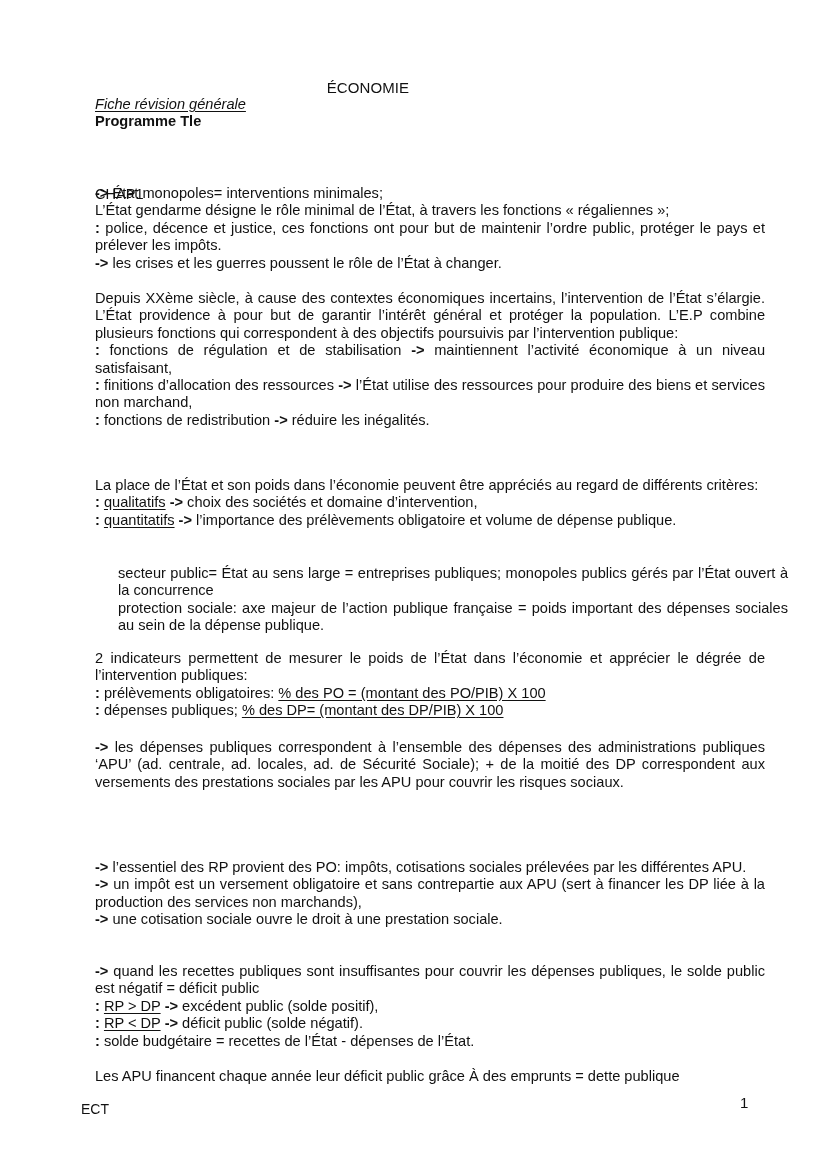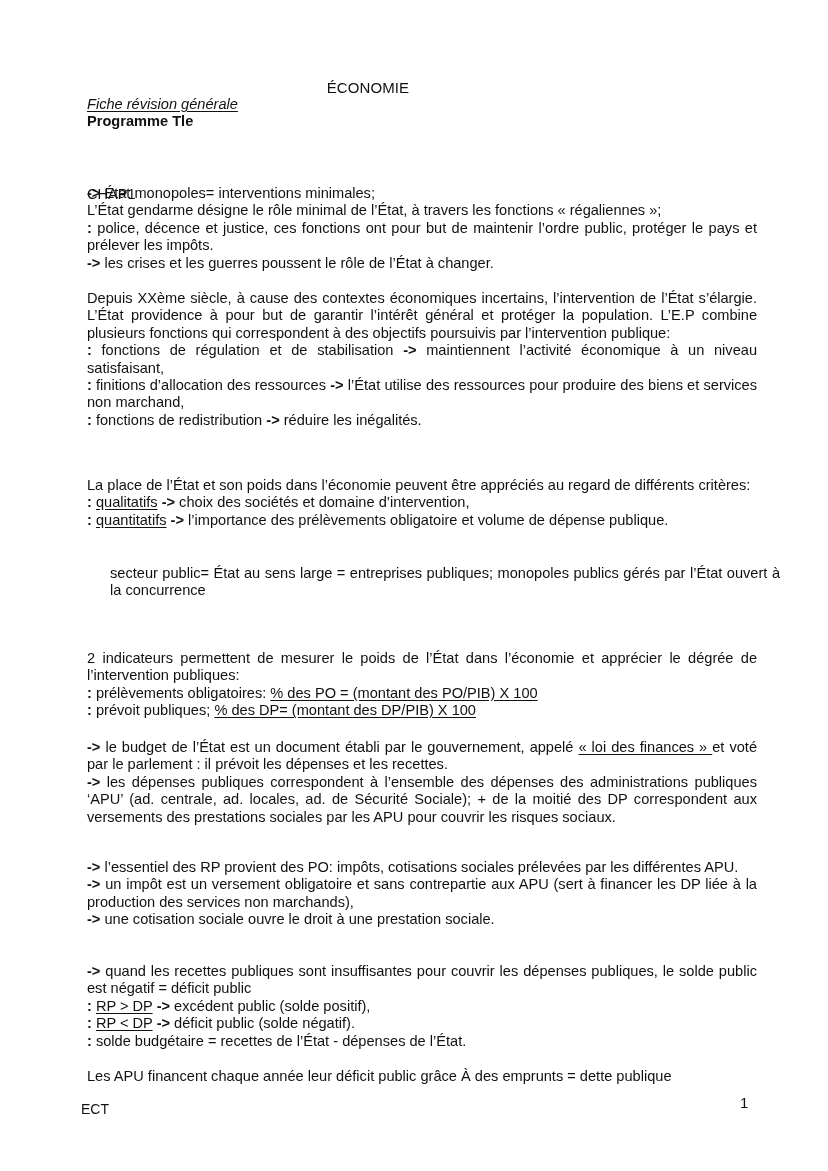--- a/index.html
+++ b/index.html
@@ -2,21 +2,21 @@
 <html><head>
   <meta charset="utf-8">
   <style>
     html, body { margin: 0; padding: 0; background: #ffffff; }
     body {
       width: 828px; height: 1171px; position: relative; overflow: hidden;
       font-family: "Liberation Sans", sans-serif; color: #111111;
     }
     .page { position: absolute; left: 79px; top: 0; width: 670px; }
     .title { position: absolute; top: 79px; left: 0; width: 670px; text-align: center; font-size: 15px; letter-spacing: 0.1px; padding-left: 33px; }
-    .blk { position: absolute; left: 8px; width: 670px; }
+    .blk { position: absolute; left: 16px; width: 670px; }
     .u { text-decoration: underline; text-underline-offset: 2px; }
     .it { font-style: italic; }
     .b { font-weight: bold; }
     .arrow { font-weight: bold; }
     .para p { margin: 0; font-size: 14.6px; line-height: 17.4px; text-align: justify; }
     .footer-left { position: absolute; left: 81px; top: 1101px; font-size: 14px; }
     .footer-right { position: absolute; left: 740px; top: 1094px; font-size: 15px; }
   </style>
 </head>
 <body>
@@ -49,30 +49,30 @@
   </div>
 
   <div class="blk para" style="top:477px;">
     <p><span>La place de l’État et son poids dans l’économie peuvent être appréciés au regard de différents critères:</span></p>
     <p><span class="b">:</span> <span class="u">qualitatifs</span> <span class="arrow">-&gt;</span><span> choix des sociétés et domaine d’intervention,</span></p>
     <p><span class="b">:</span> <span class="u">quantitatifs</span> <span class="arrow">-&gt;</span><span> l’importance des prélèvements obligatoire et volume de dépense publique.</span></p>
   </div>
 
   <div class="blk para" style="top:565px;margin-left:23px;">
     <p><span>secteur public= État au sens large = entreprises publiques;  monopoles publics gérés par l’État ouvert à la concurrence</span></p>
+    <p><span>protection sociale: axe majeur de l’action publique française = poids important des dépenses sociales au sein de la dépense publique.</span></p>
   </div>
 
   <div class="blk para" style="top:650px;">
     <p><span>2 indicateurs permettent de mesurer le poids de l’État dans l’économie et apprécier le dégrée de l’intervention publiques:</span></p>
     <p><span class="b">:</span><span> prélèvements obligatoires: </span><span class="u">% des PO = (montant des PO/PIB) X 100</span></p>
-    <p><span class="b">:</span><span> prévoit publiques; </span><span class="u">% des DP= (montant des DP/PIB) X 100</span></p>
+    <p><span class="b">:</span><span> dépenses publiques; </span><span class="u">% des DP= (montant des DP/PIB) X 100</span></p>
   </div>
 
   <div class="blk para" style="top:739px;">
-    <p><span class="arrow">-&gt;</span><span> le budget de l’État est un document établi par le gouvernement, appelé </span><span class="u">« loi des finances » </span><span>et voté par le parlement : il prévoit les dépenses et les recettes.</span></p>
     <p><span class="arrow">-&gt;</span><span> les dépenses publiques correspondent à l’ensemble des dépenses des administrations publiques ‘APU’ (ad. centrale, ad. locales, ad. de Sécurité Sociale); + de la moitié des DP correspondent aux versements des prestations sociales par les APU pour couvrir les risques sociaux.</span></p>
   </div>
 
   <div class="blk para" style="top:859px;">
     <p><span class="arrow">-&gt;</span><span> l’essentiel des RP provient des PO: impôts, cotisations sociales prélevées par les différentes APU.</span></p>
     <p><span class="arrow">-&gt;</span><span> un impôt est un versement obligatoire et sans contrepartie aux APU (sert à financer les DP liée à la production des services non marchands),</span></p>
     <p><span class="arrow">-&gt;</span><span> une cotisation sociale ouvre le droit à une prestation sociale.</span></p>
   </div>
 
   <div class="blk para" style="top:963px;">

